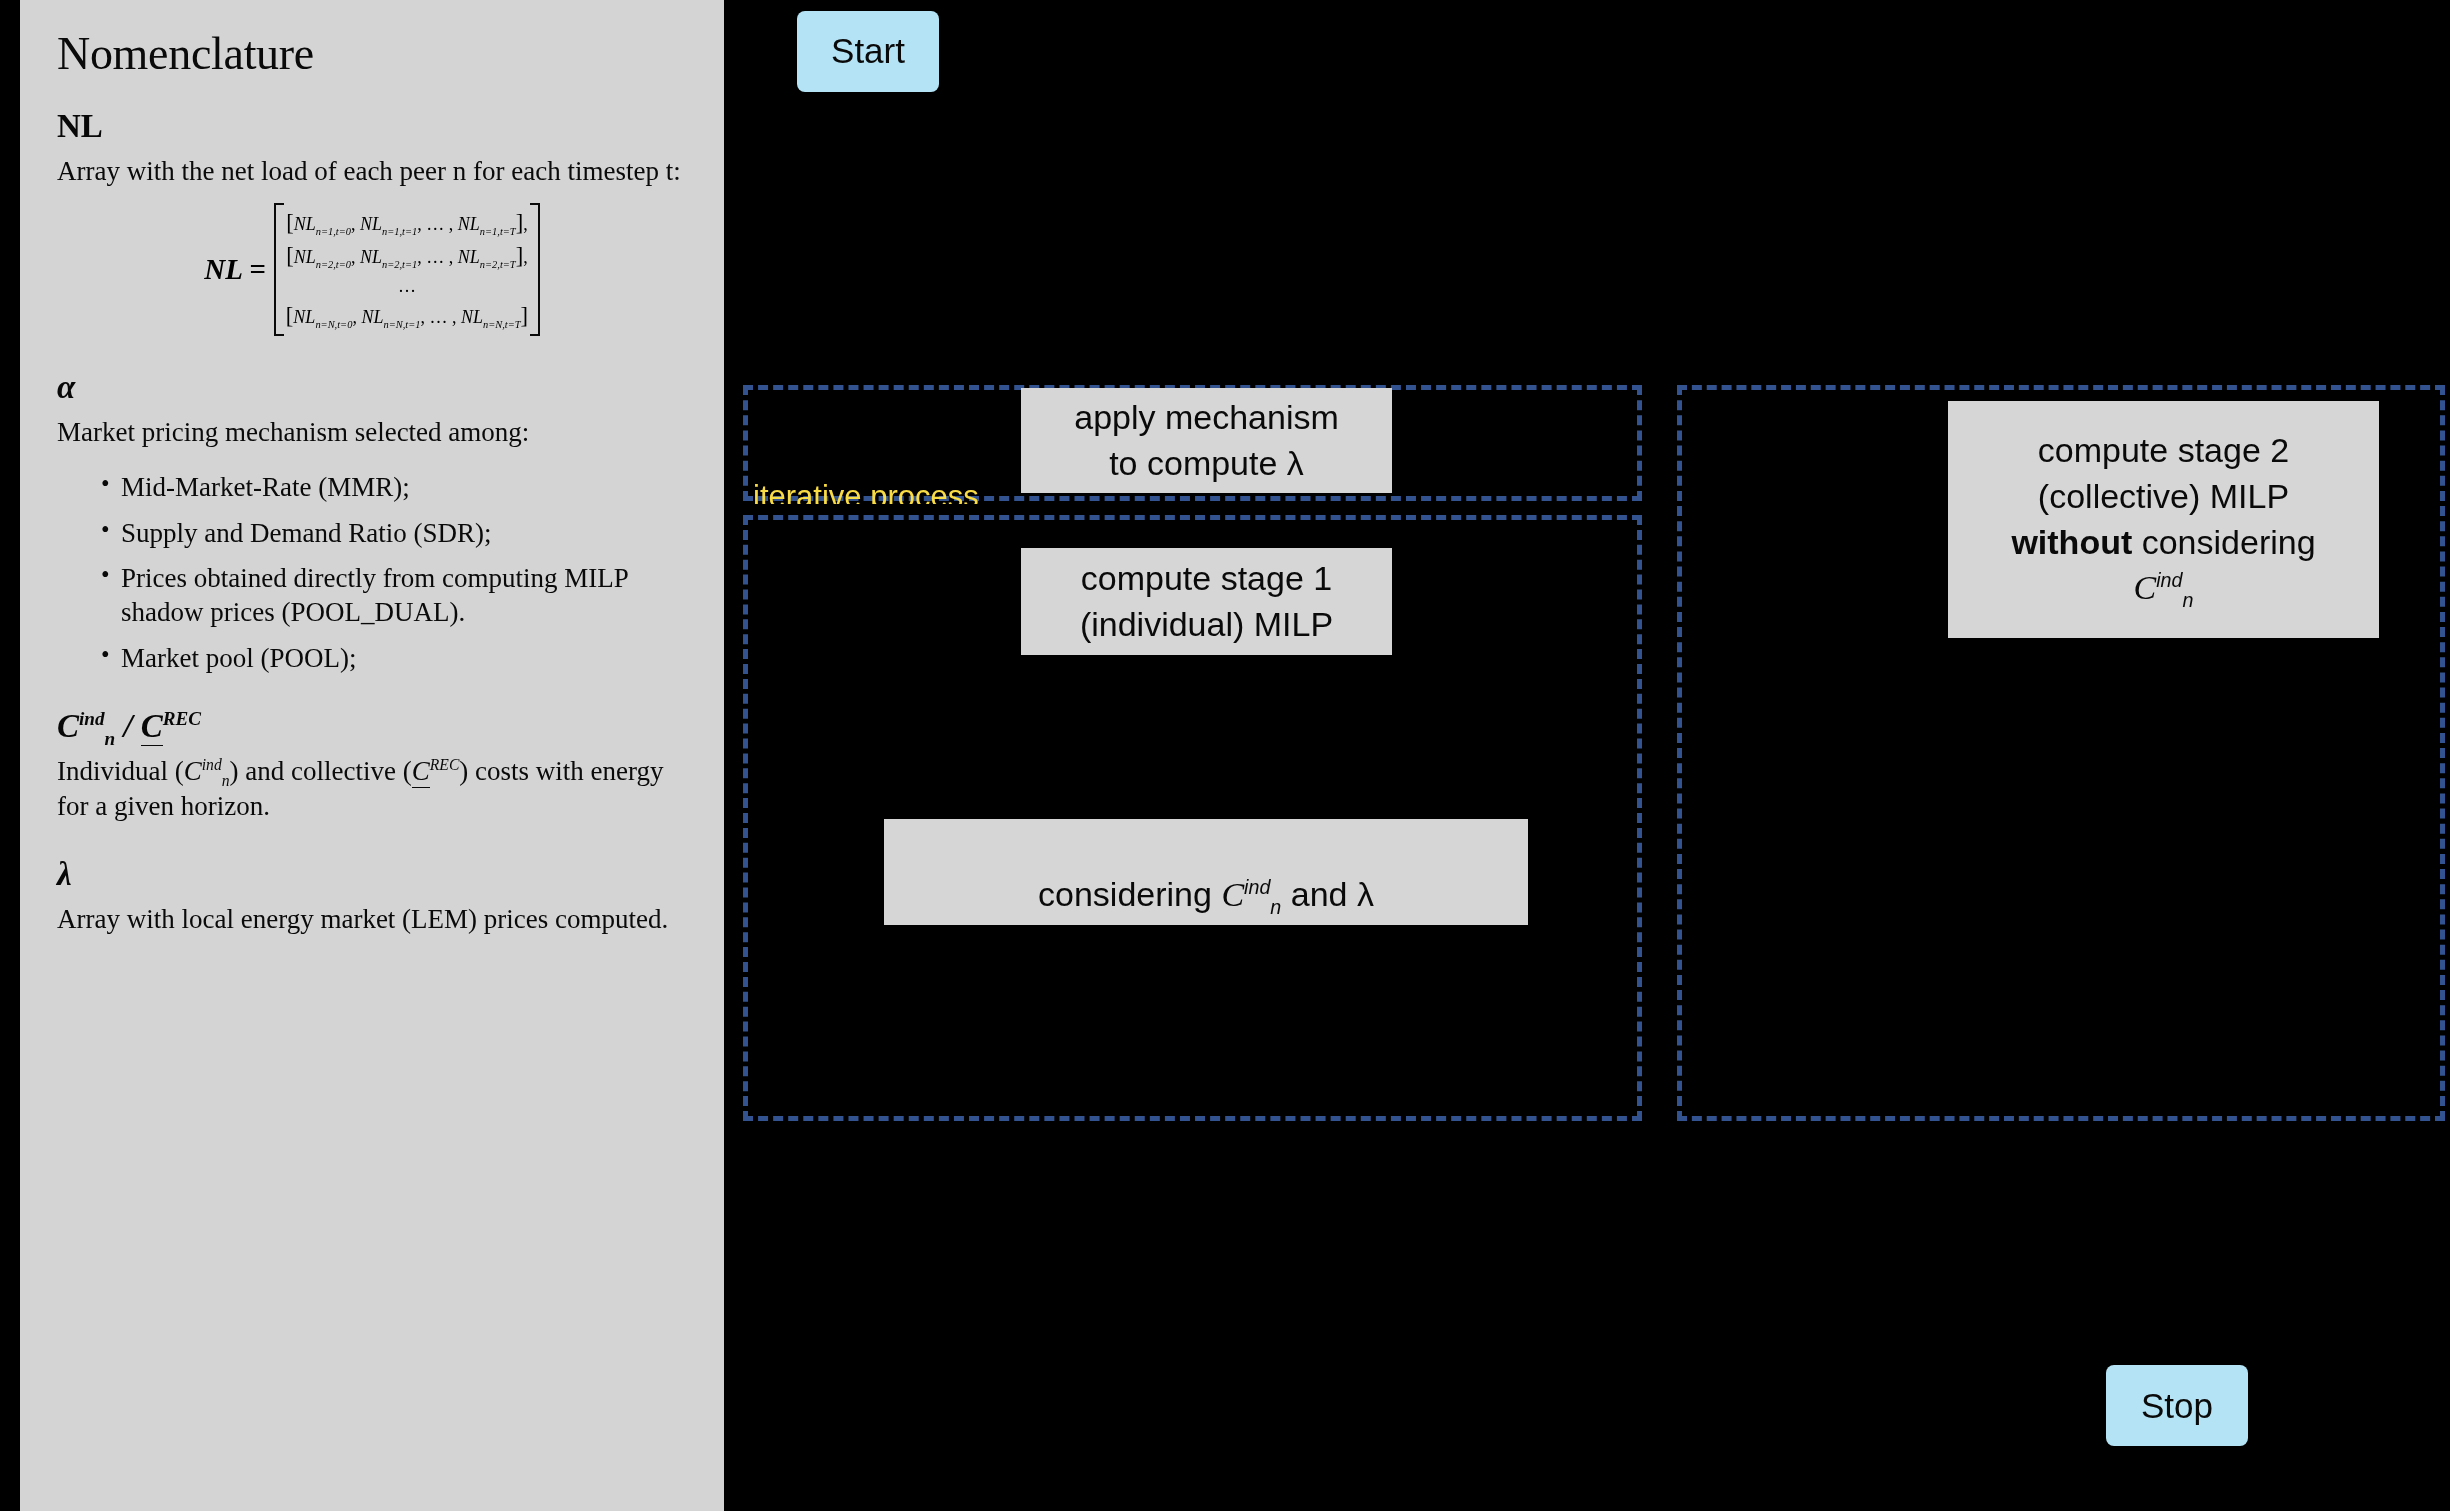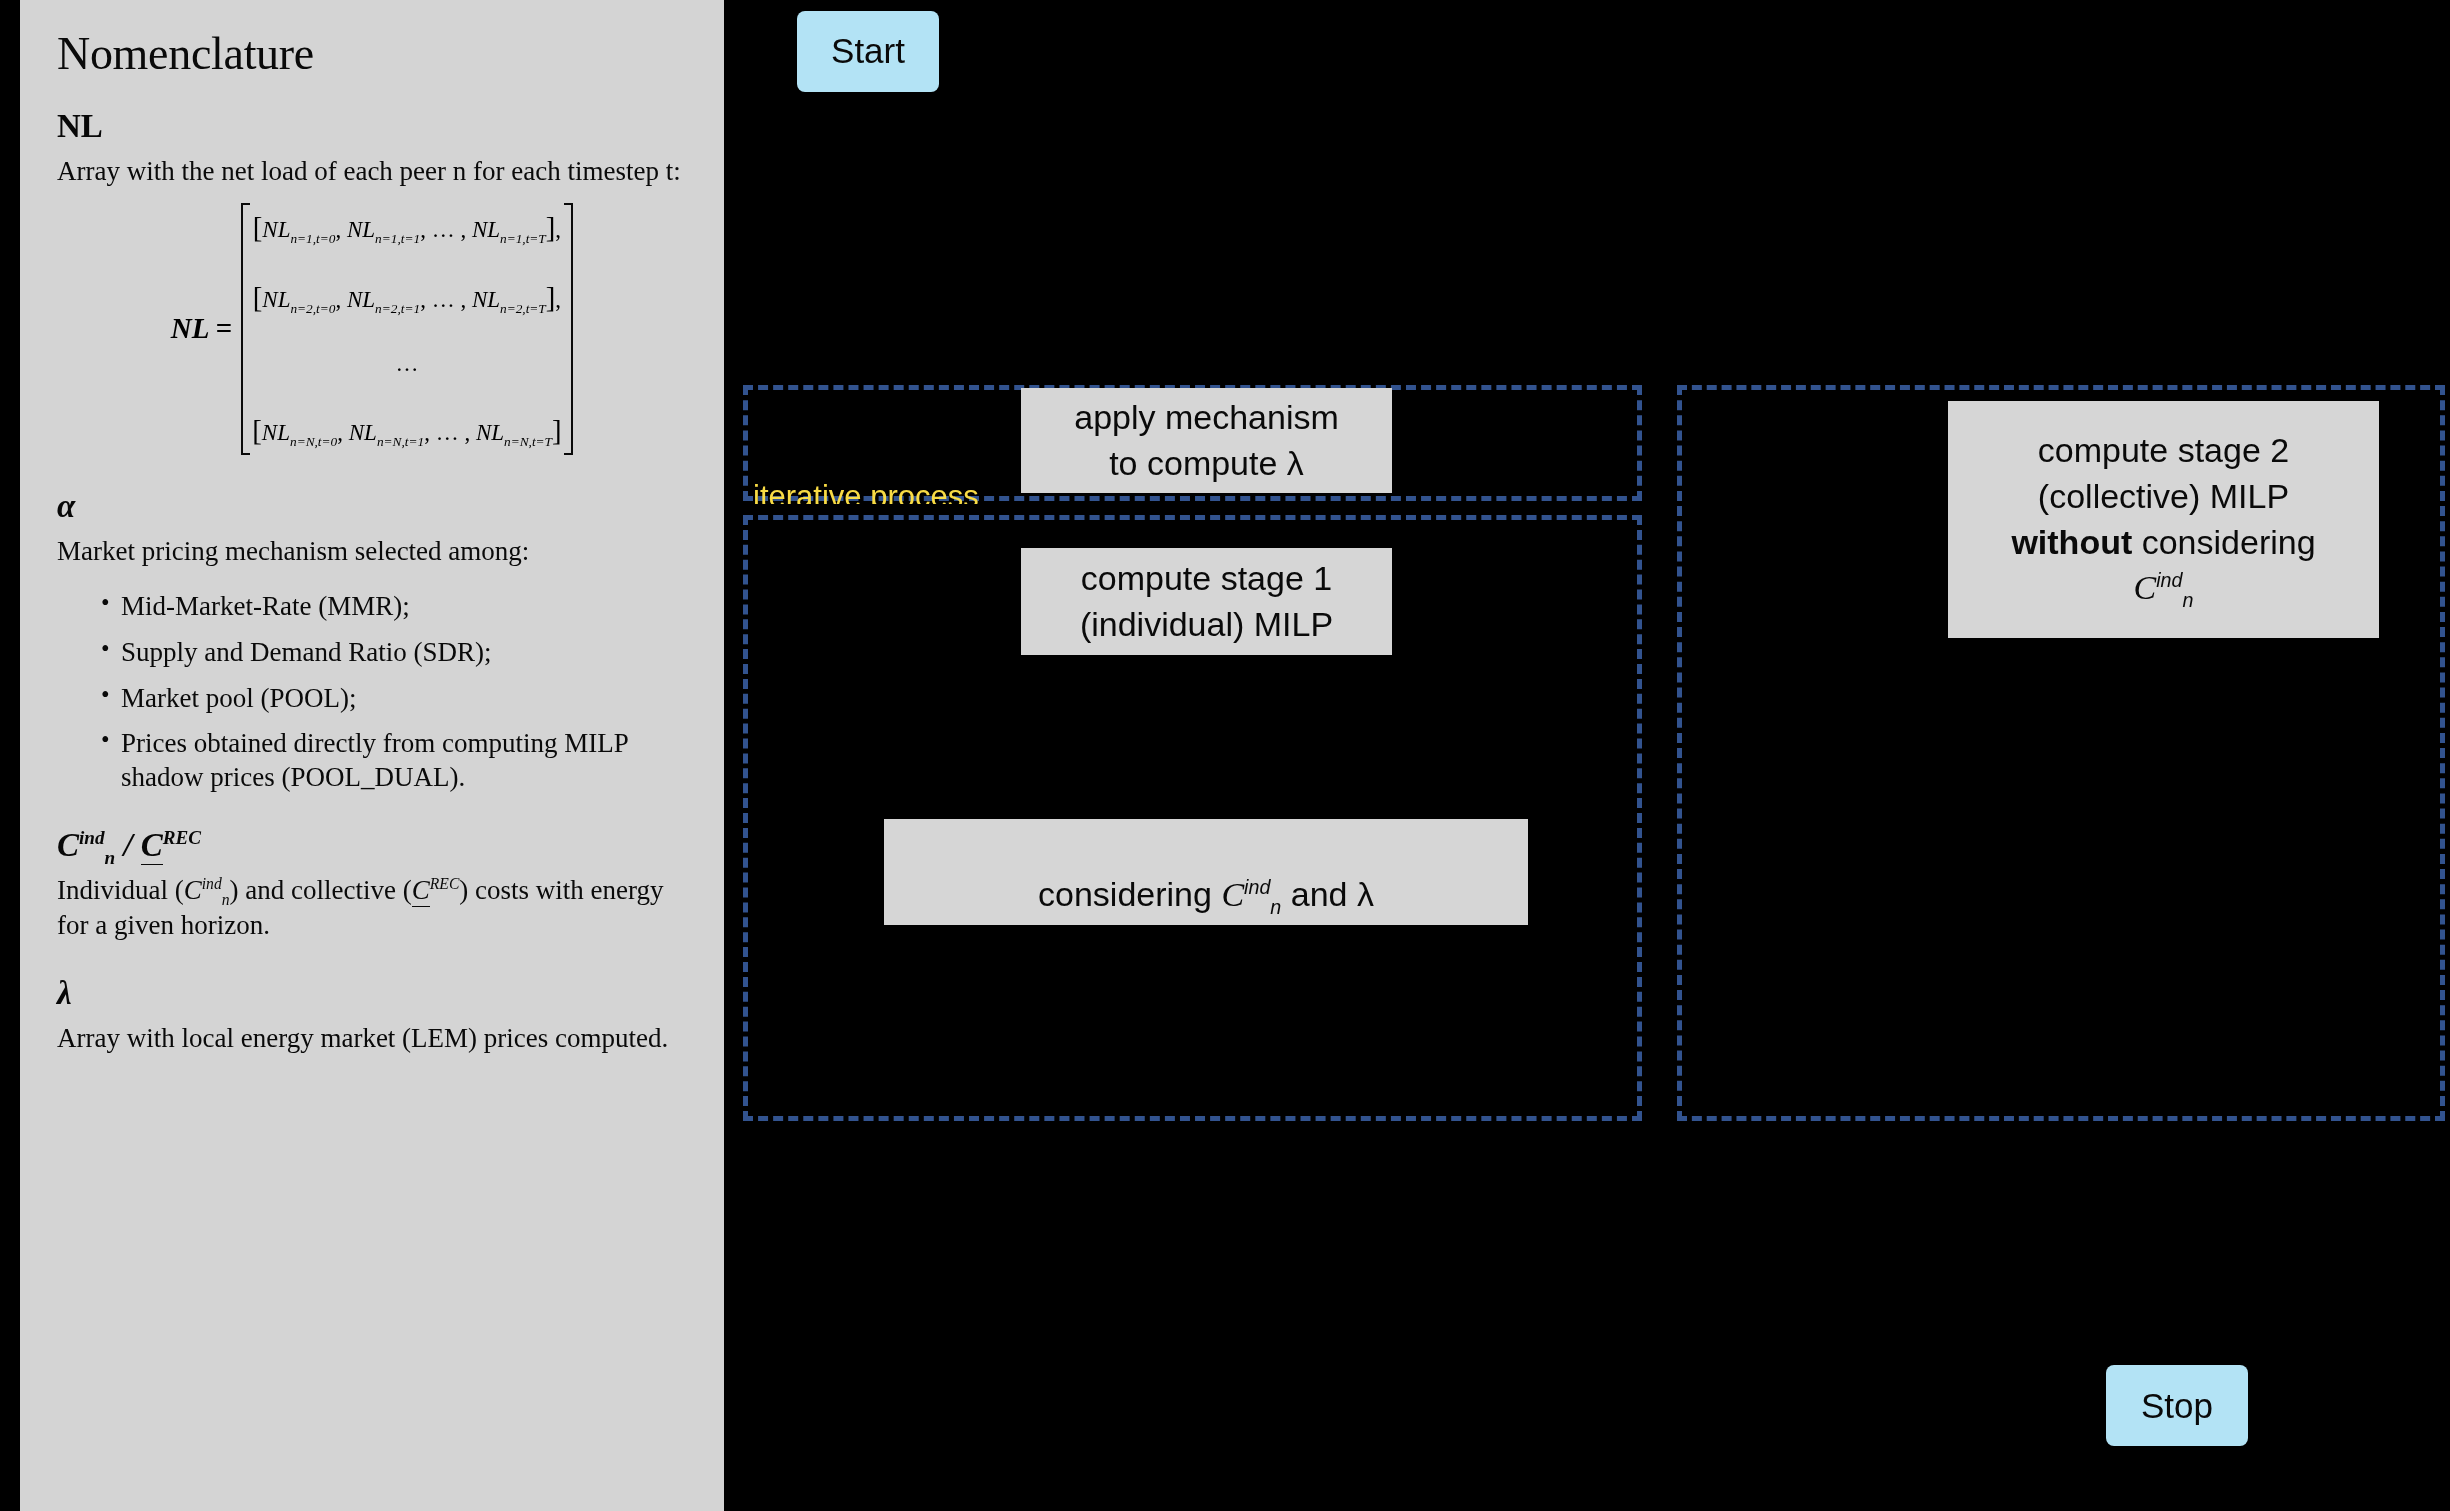--- a/index.html
+++ b/index.html
@@ -73,22 +73,21 @@
     align-self:stretch;
     border-top:2.7px solid #0a0a0a;
     border-bottom:2.7px solid #0a0a0a;
     box-sizing:border-box;
   }
   .bigbracket.l{ border-left:2.7px solid #0a0a0a; }
   .bigbracket.r{ border-right:2.7px solid #0a0a0a; }
   .matrix-rows{
     display:flex;flex-direction:column;
     padding:3.2px 2.1px;
-    font-size:23px;
-    gap:28px;
+    font-size:18px;
   }
   .matrix-rows .row{
     white-space:nowrap;
     line-height:1.48;
     text-align:center;
   }
   .smallbr{ font-size:1.25em; font-weight:300; }
 
   ul.term-list{
     margin:21px 0 0 0;
@@ -196,22 +195,22 @@
       <span class="bigbracket r"></span>
     </div>
   </div>
 
   <div class="term-block">
     <div class="term-head italic">α</div>
     <div class="term-body">Market pricing mechanism selected among:</div>
     <ul class="term-list">
       <li>Mid-Market-Rate (MMR);</li>
       <li>Supply and Demand Ratio (SDR);</li>
+      <li>Prices obtained directly from computing MILP shadow prices (POOL_DUAL).</li>
       <li>Market pool (POOL);</li>
-      <li>Prices obtained directly from computing MILP shadow prices (POOL_DUAL).</li>
     </ul>
   </div>
 
   <div class="term-block">
     <div class="term-head italic">
       <span class="mb">C</span><sup class="sm">ind</sup><sub class="sm">n</sub> / <span class="mb underC">C</span><sup class="sm">REC</sup>
     </div>
     <div class="term-body">
       Individual (<span class="mi">C</span><sup class="sm">ind</sup><sub class="sm">n</sub>) and collective (<span class="mi underC">C</span><sup class="sm">REC</sup>) costs with energy for a given horizon.
     </div>

